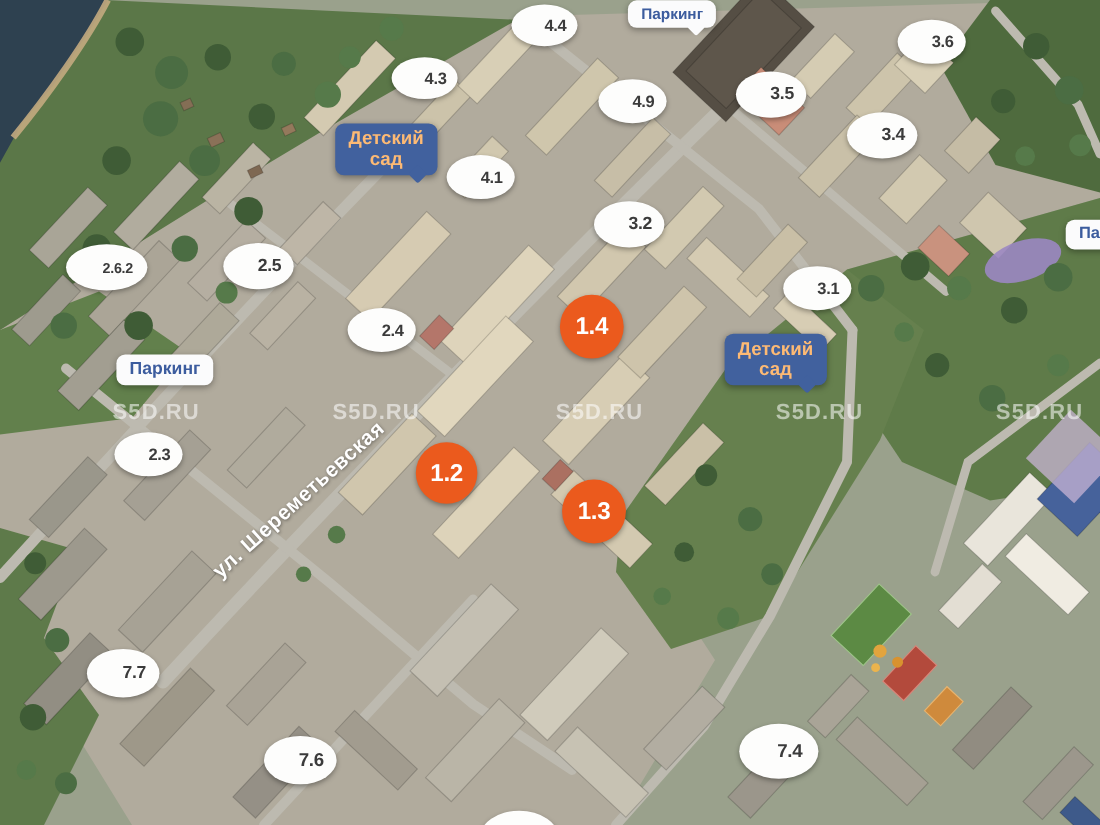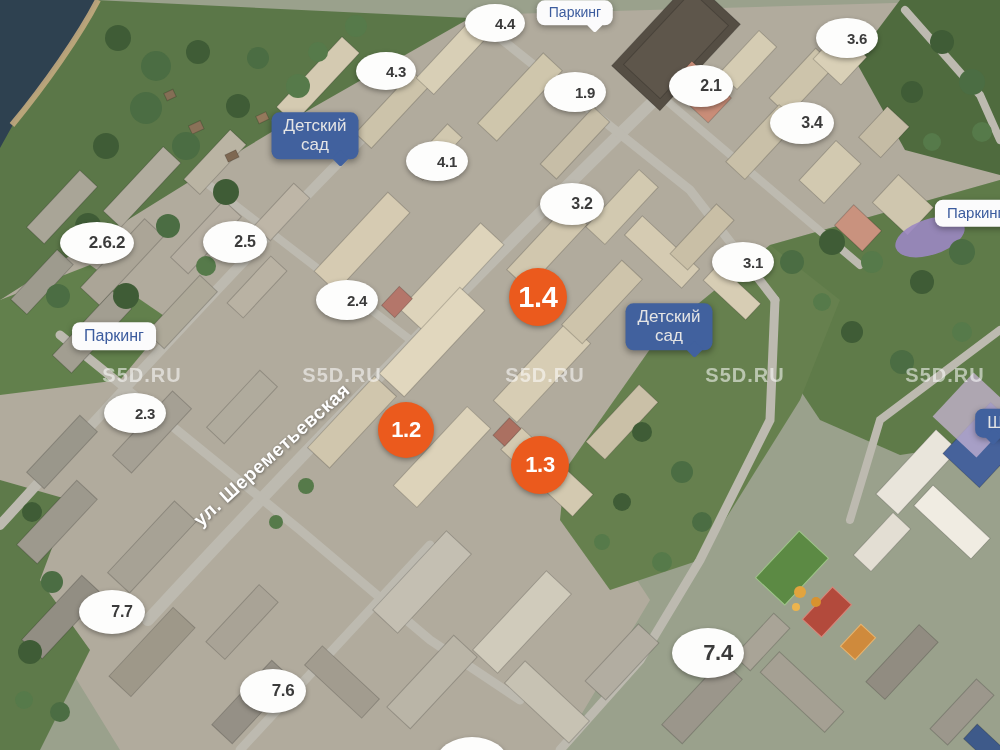--- a/index.html
+++ b/index.html
@@ -15,24 +15,24 @@
   .marker{
     position:absolute;transform:translate(-50%,-50%);
     display:flex;align-items:center;justify-content:center;
     border-radius:50%;font-weight:700;letter-spacing:-0.3px;
     box-shadow:0 2px 5px rgba(0,0,0,.35);
   }
   .marker.white{background:var(--marker-white-bg);color:var(--marker-white-text);padding-left:20px;}
   .marker.orange{background:var(--marker-orange);color:#fff;}
   .badge{
     position:absolute;transform:translate(-50%,-50%);
-    font-weight:400;text-align:center;white-space:pre-line;line-height:1.1;
-    border-radius:8px;padding:5px 12px;box-shadow:0 2px 6px rgba(0,0,0,.35);
-  }
-  .badge.blue{background:var(--badge-blue);color:#e5e5e5;}
+    font-weight:700;text-align:center;white-space:pre-line;line-height:1.1;
+    border-radius:8px;padding:5px 12px;box-shadow:0 2px 6px rgba(0,0,0,.35);margin-left:36px;
+  }
+  .badge.blue{background:var(--badge-blue);color:#fdba74;}
   .badge.white{background:var(--badge-white-bg);color:var(--badge-white-text);}
   .tail{position:absolute;width:12px;height:12px;background:inherit;transform:rotate(45deg);border-radius:2px;}
   .tail.br{right:12px;bottom:-5px;}
   .tail.bl{left:12px;bottom:-5px;}
   .wm{
     position:absolute;transform:translate(-50%,-50%);
     color:var(--watermark);font-weight:700;font-size:20px;letter-spacing:1px;white-space:nowrap;
   }
   .street{
     position:absolute;color:var(--street);font-weight:700;font-size:19px;white-space:nowrap;
@@ -214,36 +214,36 @@
 
   <div id="overlay">
       <div class="wm" style="left: 142px; top: 375px;">S5D.RU</div>
       <div class="wm" style="left: 342px; top: 375px;">S5D.RU</div>
       <div class="wm" style="left: 545px; top: 375px;">S5D.RU</div>
       <div class="wm" style="left: 745px; top: 375px;">S5D.RU</div>
       <div class="wm" style="left: 945px; top: 375px;">S5D.RU</div>
       <div class="street" style="left: 272px; top: 455px; transform: translate(-50%, -50%) rotate(-42deg);">ул. Шереметьевская</div>
       <div class="marker white" style="width: 40px; height: 38px; font-size: 15px; left: 495px; top: 23px;">4.4</div>
       <div class="marker white" style="width: 40px; height: 38px; font-size: 15px; left: 386px; top: 71px;">4.3</div>
-      <div class="marker white" style="width: 42px; height: 40px; font-size: 15px; left: 575px; top: 92px;">1.9</div>
+      <div class="marker white" style="width: 42px; height: 40px; font-size: 15px; left: 575px; top: 92px;">4.9</div>
       <div class="marker white" style="width: 42px; height: 40px; font-size: 15px; left: 437px; top: 161px;">4.1</div>
       <div class="marker white" style="width: 42px; height: 40px; font-size: 15px; left: 847px; top: 38px;">3.6</div>
-      <div class="marker white" style="width: 44px; height: 42px; font-size: 16px; left: 701px; top: 86px;">2.1</div>
+      <div class="marker white" style="width: 44px; height: 42px; font-size: 16px; left: 701px; top: 86px;">3.5</div>
       <div class="marker white" style="width: 44px; height: 42px; font-size: 16px; left: 802px; top: 123px;">3.4</div>
       <div class="marker white" style="width: 44px; height: 42px; font-size: 16px; left: 572px; top: 204px;">3.2</div>
       <div class="marker white" style="width: 42px; height: 40px; font-size: 15px; left: 743px; top: 262px;">3.1</div>
-      <div class="marker white" style="width: 54px; height: 42px; font-size: 17px; left: 97px; top: 243px;">2.6.2</div>
+      <div class="marker white" style="width: 54px; height: 42px; font-size: 13px; left: 97px; top: 243px;">2.6.2</div>
       <div class="marker white" style="width: 44px; height: 42px; font-size: 16px; left: 235px; top: 242px;">2.5</div>
       <div class="marker white" style="width: 42px; height: 40px; font-size: 15px; left: 347px; top: 300px;">2.4</div>
       <div class="marker white" style="width: 42px; height: 40px; font-size: 15px; left: 135px; top: 413px;">2.3</div>
       <div class="marker white" style="width: 46px; height: 44px; font-size: 16px; left: 112px; top: 612px;">7.7</div>
       <div class="marker white" style="width: 46px; height: 44px; font-size: 17px; left: 273px; top: 691px;">7.6</div>
-      <div class="marker white" style="width: 52px; height: 50px; font-size: 22px; left: 708px; top: 653px;">7.4</div>
+      <div class="marker white" style="width: 52px; height: 50px; font-size: 17px; left: 708px; top: 683px;">7.4</div>
       <div class="marker white" style="width: 52px; height: 50px; font-size: 15px; left: 472px; top: 762px;"></div>
-      <div class="marker orange" style="width: 58px; height: 58px; font-size: 29px; left: 538px; top: 297px;">1.4</div>
+      <div class="marker orange" style="width: 58px; height: 58px; font-size: 22px; left: 538px; top: 297px;">1.4</div>
       <div class="marker orange" style="width: 56px; height: 56px; font-size: 22px; left: 406px; top: 430px;">1.2</div>
       <div class="marker orange" style="width: 58px; height: 58px; font-size: 22px; left: 540px; top: 465px;">1.3</div>
       <div class="badge blue" style="font-size: 17px; left: 315px; top: 136px;">Детский
 сад<span class="tail br"></span></div>
       <div class="badge blue" style="font-size: 17px; left: 669px; top: 327px;">Детский
 сад<span class="tail br"></span></div>
       <div class="badge blue" style="font-size: 17px; left: 1013px; top: 423px;">Школа<span class="tail bl"></span></div>
       <div class="badge white" style="font-size: 14px; left: 575px; top: 13px;">Паркинг<span class="tail br"></span></div>
       <div class="badge white" style="font-size: 16px; left: 114px; top: 336px;">Паркинг</div>
       <div class="badge white" style="font-size: 15px; left: 975px; top: 213px;">Паркинг</div>

